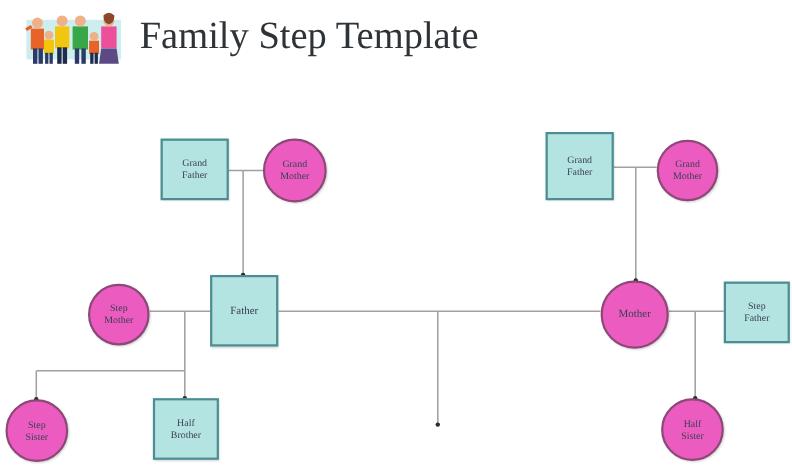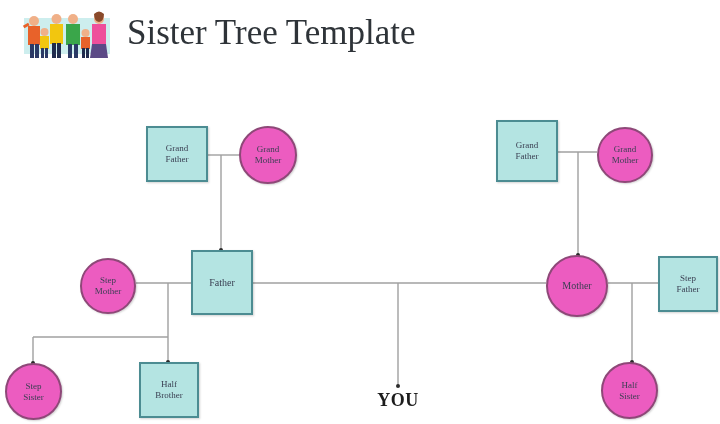--- a/index.html
+++ b/index.html
@@ -150,21 +150,21 @@
 
     <g>
       <rect x="78" y="18" width="14" height="20" fill="#ee4f9b"></rect>
       <path d="M78 38 L92 38 L94 52 L76 52 Z" fill="#5b4a86"></path>
       <circle cx="85" cy="13" r="5" fill="#f0b088"></circle>
       <path d="M80 8 q5 -5 10 0 q0 7 -5 8 q-5 -1 -5 -8 Z" fill="#8a4a2a"></path>
     </g>
   </svg>
 
   <div id="title-wrap">
-    <span class="title-text title-rest">Sister Tree Template</span>
+    <span class="title-text title-rest">Family Step Template</span>
   </div>
 </div>
 
 <div id="diagram">
 
   <svg id="connectors" viewBox="0 0 720 424">
     <g stroke="#a0a0a0" stroke-width="1.4" fill="none">
 
       <line x1="208" y1="155" x2="239" y2="155"></line>
       <line x1="221" y1="155" x2="221" y2="250"></line>
@@ -235,14 +235,13 @@
       <div class="node node-box" style="left: 139px; top: 362px; width: 60px; height: 56px; font-size: 9px;">
         <span class="node-label">Half
 Brother</span>
       </div>
       <div class="node node-circle" style="left: 601px; top: 362px; width: 57px; height: 57px; font-size: 9px;">
         <span class="node-label">Half
 Sister</span>
       </div>
     </div>
 
-  <div id="you-label">YOU</div>
 </div>
 
 </body></html>

